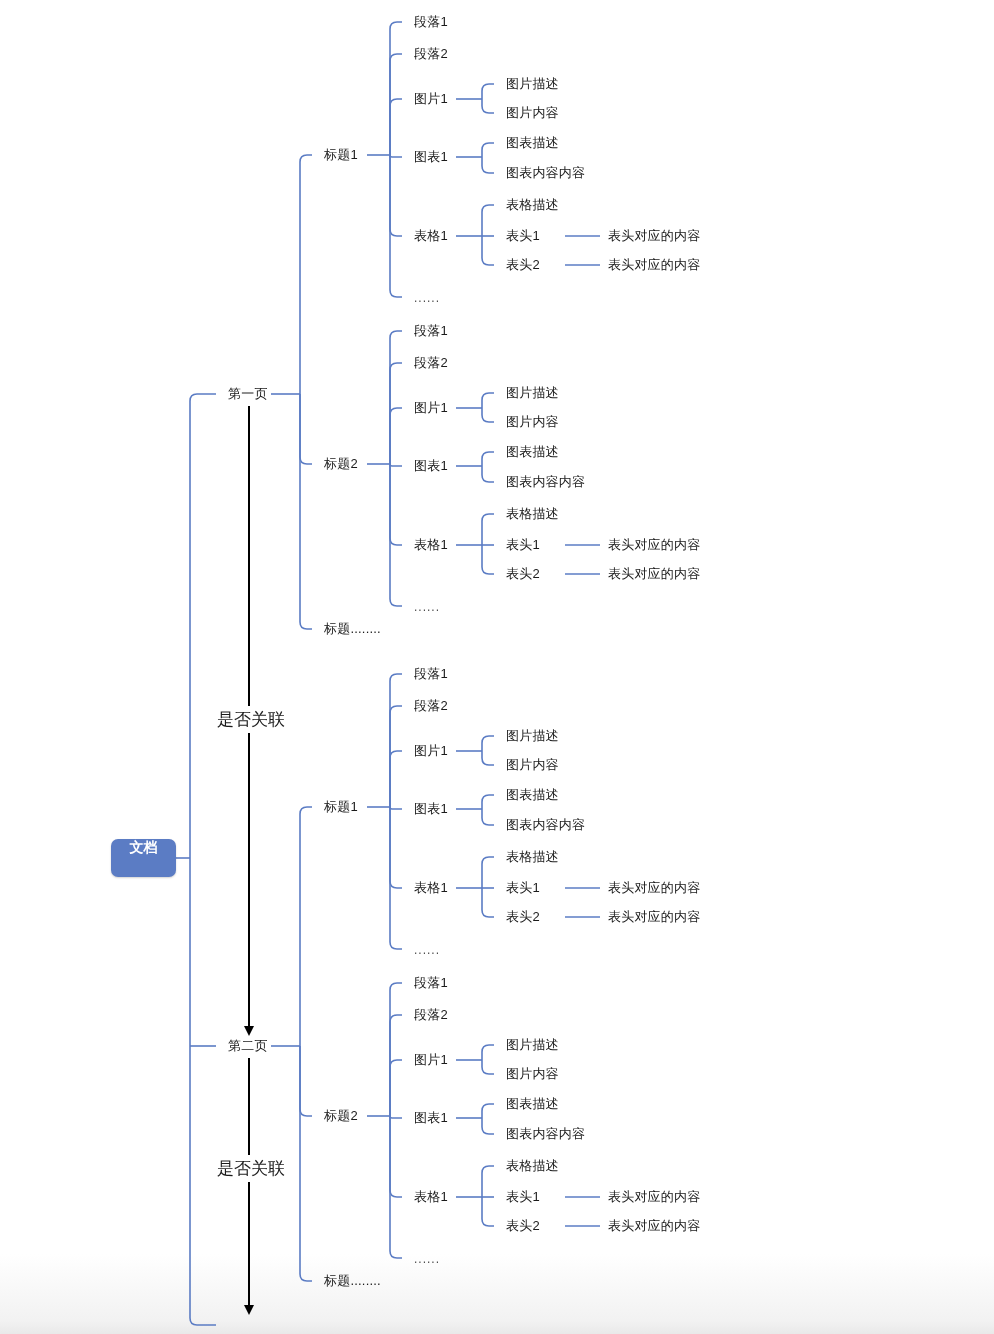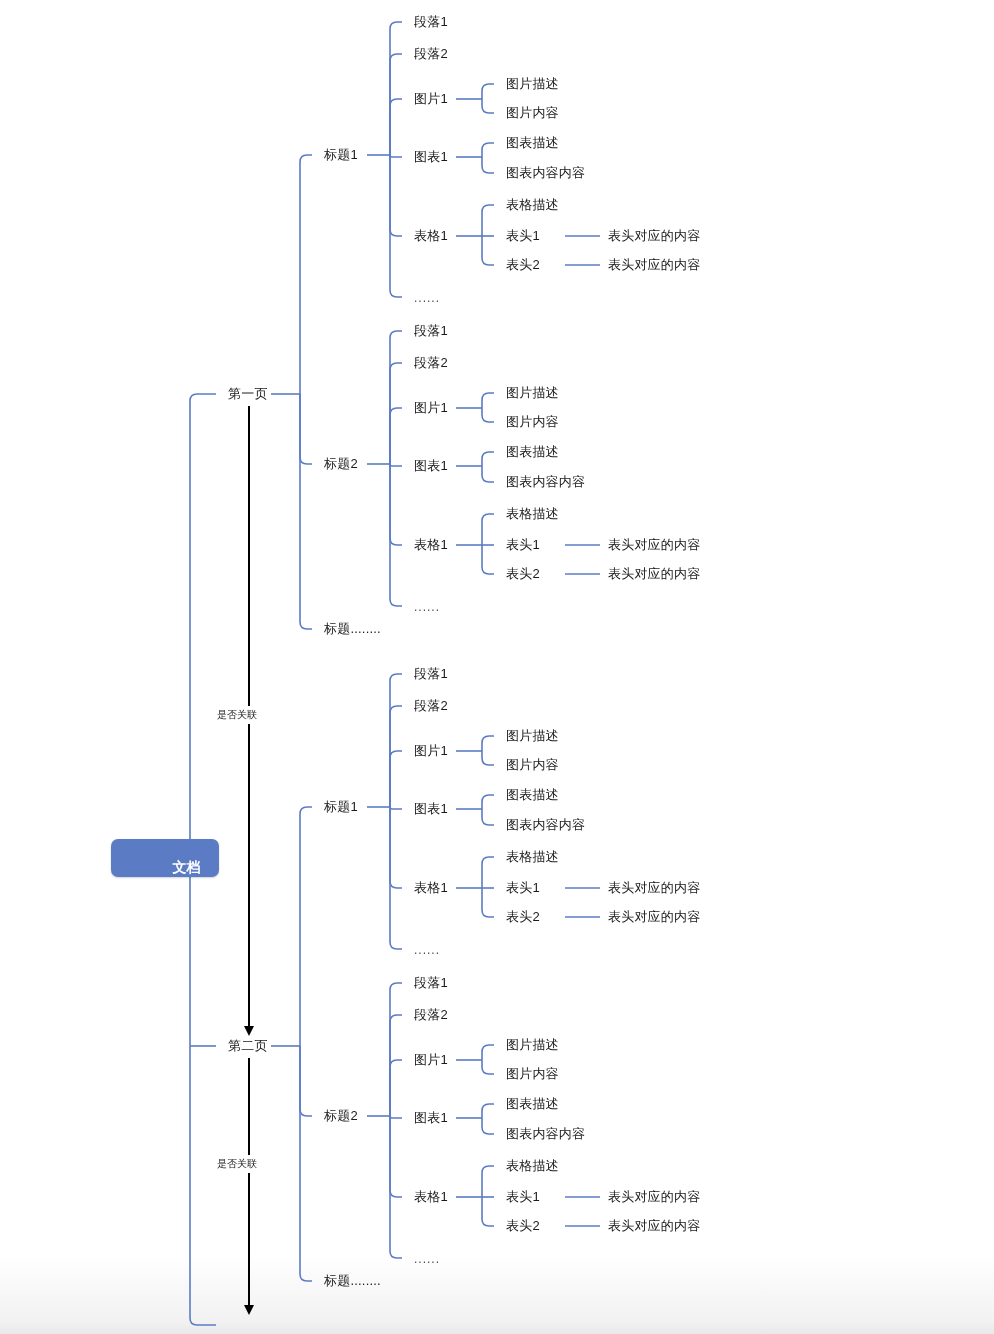--- a/index.html
+++ b/index.html
@@ -19,33 +19,32 @@
     color:#1b1b1b;
     white-space:nowrap;
     line-height:1;
     letter-spacing:0.2px;
   }
   .ellip{
     position:absolute;
     font-size:12px;color:#4a4a4a;white-space:nowrap;letter-spacing:1px;
   }
   .flowlbl{
-    position:absolute;font-size:10px;color:#1b1b1b;white-space:nowrap;
+    position:absolute;font-size:17px;color:#1b1b1b;white-space:nowrap;
     background:#ffffff;padding:2px 3px;
   }
   #root-node{
     position:absolute;
     background:#5b7cc4;
     color:#ffffff;
     border-radius:7px;
     font-size:14px;
     font-weight:bold;
-    display:flex;align-items:flex-end;justify-content:center;
+    display:flex;align-items:flex-start;justify-content:center;
     box-shadow:0 1px 2px rgba(0,0,0,.18);
-    padding-left:43px;
   }
 </style>
 </head>
 <body>
 
 <div id="stage">
   <svg id="wires" viewBox="0 0 994 1334" xmlns="http://www.w3.org/2000/svg">
       <line x1="271" y1="394" x2="300" y2="394" stroke="#5b7cc4" stroke-width="1.6" stroke-linecap="butt"></line>
       <path d="M 300 394 L 300 162 Q 300 155 307 155 L 312 155" fill="none" stroke="#5b7cc4" stroke-width="1.6"></path>
       <line x1="367" y1="155" x2="390" y2="155" stroke="#5b7cc4" stroke-width="1.6" stroke-linecap="butt"></line>

